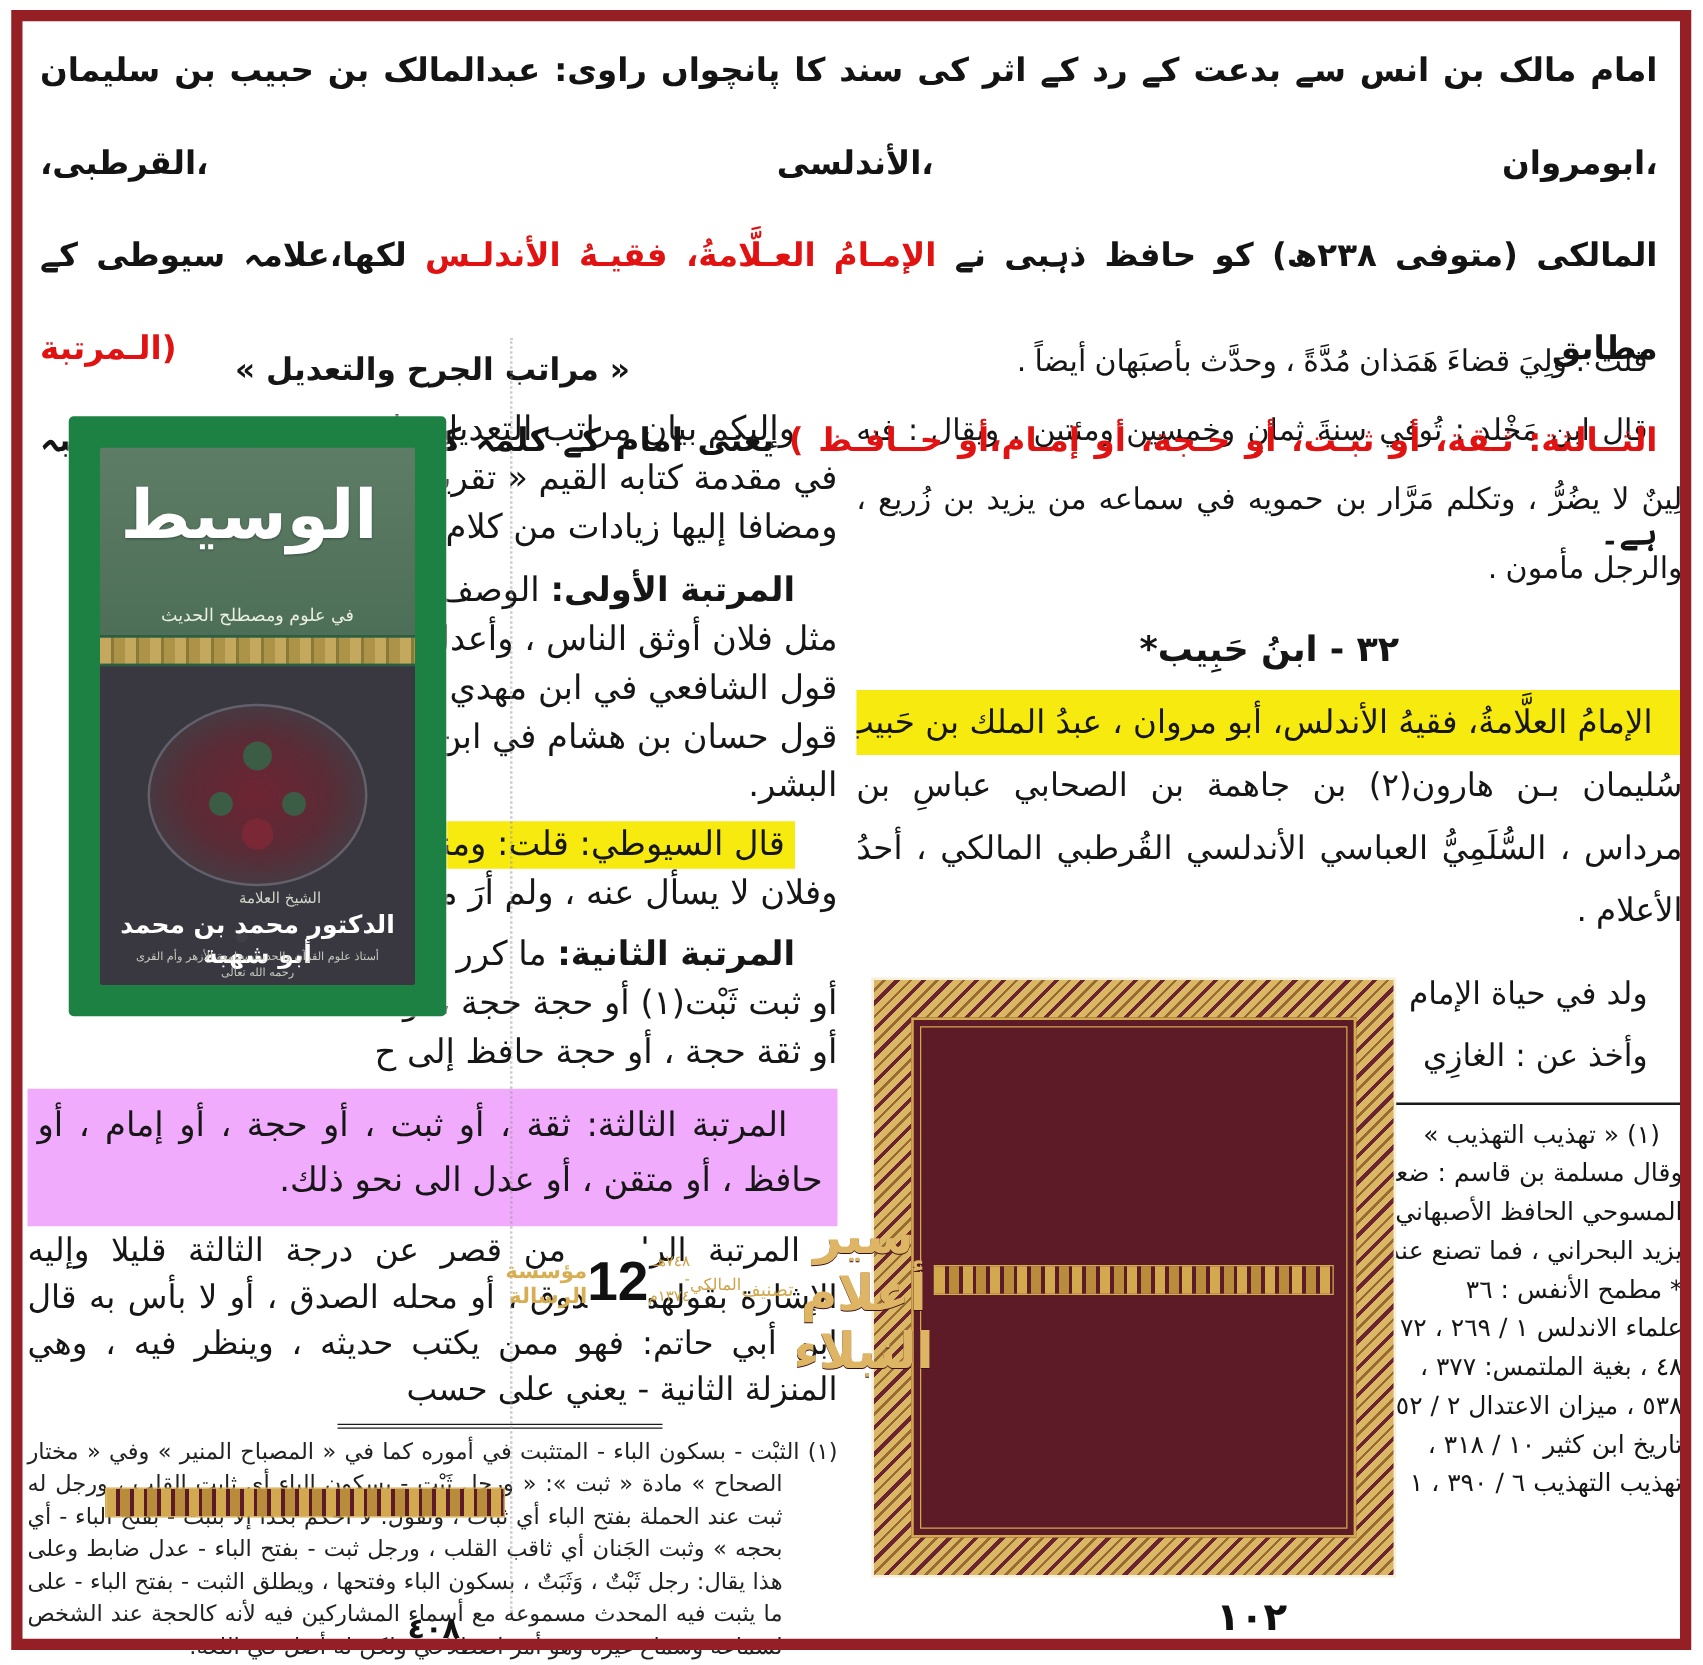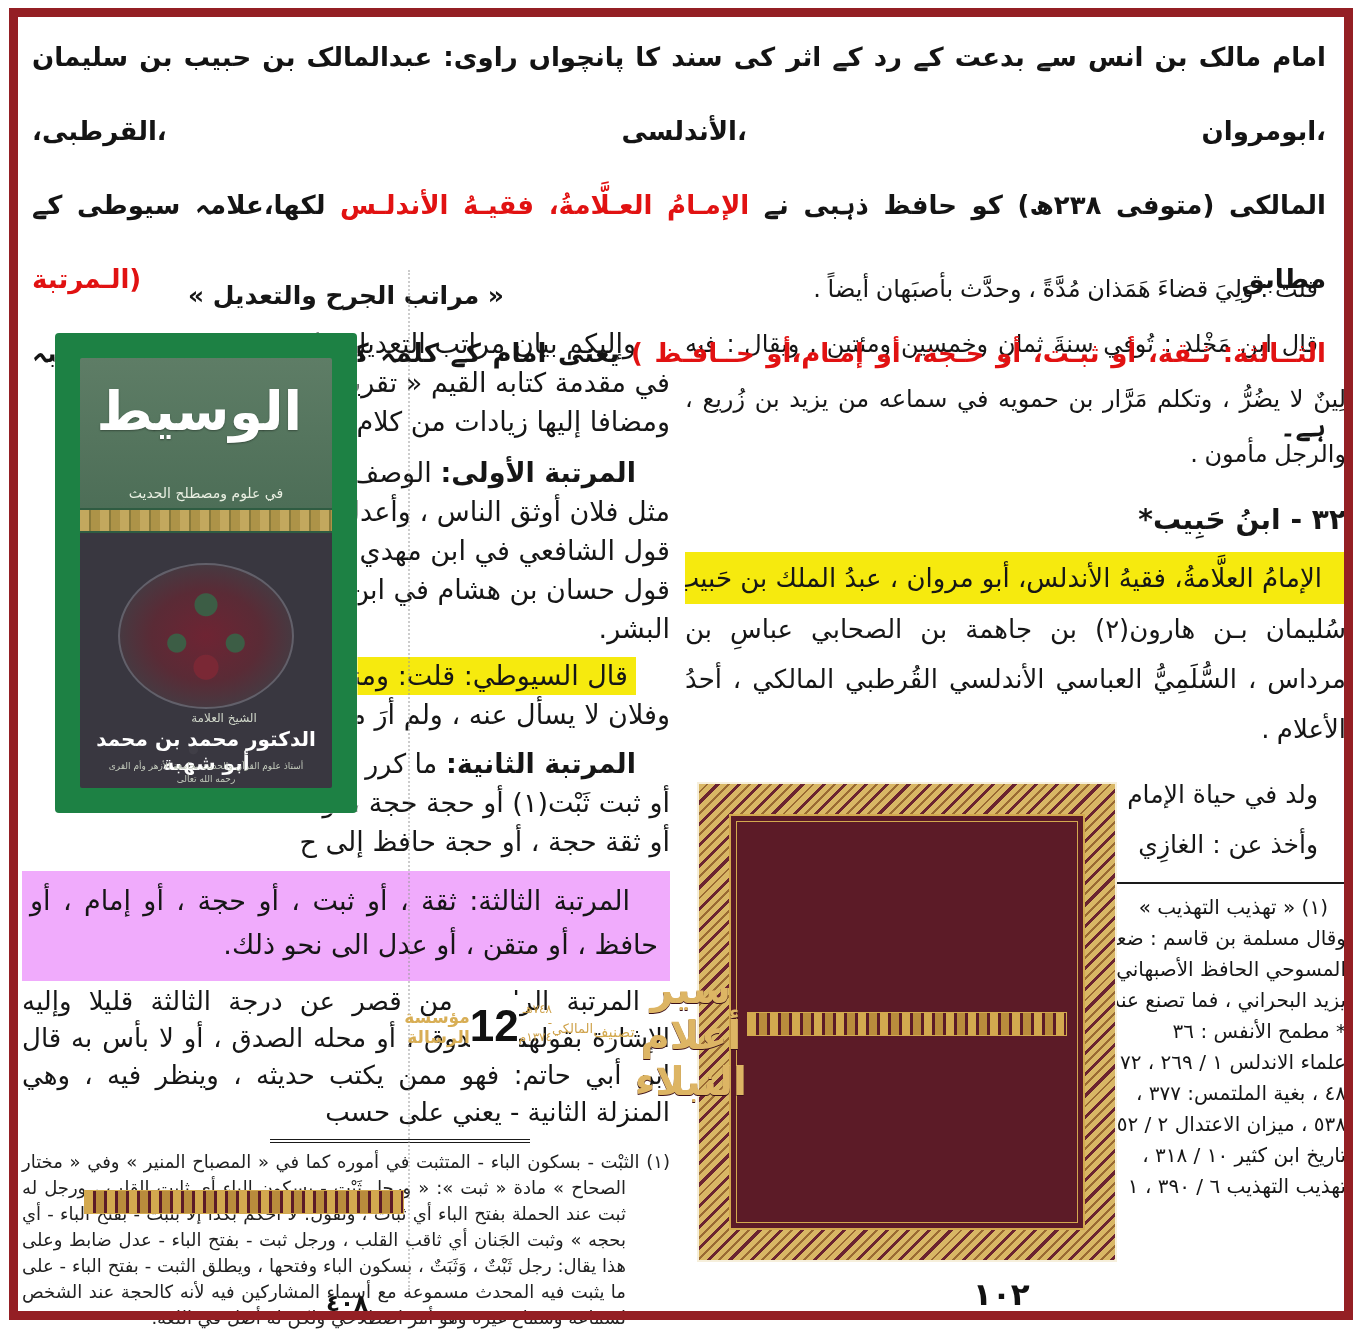--- a/index.html
+++ b/index.html
@@ -39,21 +39,21 @@
   .lp-frule { width:260px; margin:8px 140px 0 auto; height:4px;
     border-top:1px solid #1a1a1a; border-bottom:1px solid #1a1a1a; }
   .lp-footnote { margin-top:6px; font-size:18px; line-height:26px; text-align:justify;
     color:#222; padding-right:44px; text-indent:-44px; }
   .pagenum { position:absolute; font-size:23px; font-weight:bold; color:#111; }
   .lp-num { left:304px; top:1028px; }
   .rp-num { left:288px; top:1014px; font-size:31px; }
 
   .rp-para { font-size:24px; line-height:55px; text-align:justify; text-indent:28px; word-spacing:-1px; }
   .rp-p1 { margin-top:26px; }
-  .rp-heading { margin-top:16px; text-align:right; font-weight:bold; font-size:28px; line-height:44px; }
+  .rp-heading { margin-top:16px; text-align:center; font-weight:bold; font-size:28px; line-height:44px; }
   .rp-hl-band { margin-top:10px; background:#f6ea0e; font-size:26px; line-height:52px;
     white-space:nowrap; overflow:hidden; padding-right:24px; }
   .rp-bio { font-size:26px; line-height:50px; text-align:justify; word-spacing:-1px; }
   .rp-line { font-size:25px; line-height:50px; white-space:nowrap; text-align:right; padding-right:28px; }
   .rp-born { margin-top:16px; }
   .rp-frule { width:330px; margin:12px 0 0 auto; border-top:2px solid #1a1a1a; }
   .rp-fn { font-size:20px; line-height:31px; white-space:nowrap; text-align:right; }
   .rp-fn-first { margin-top:8px; padding-right:18px; }
 
   

